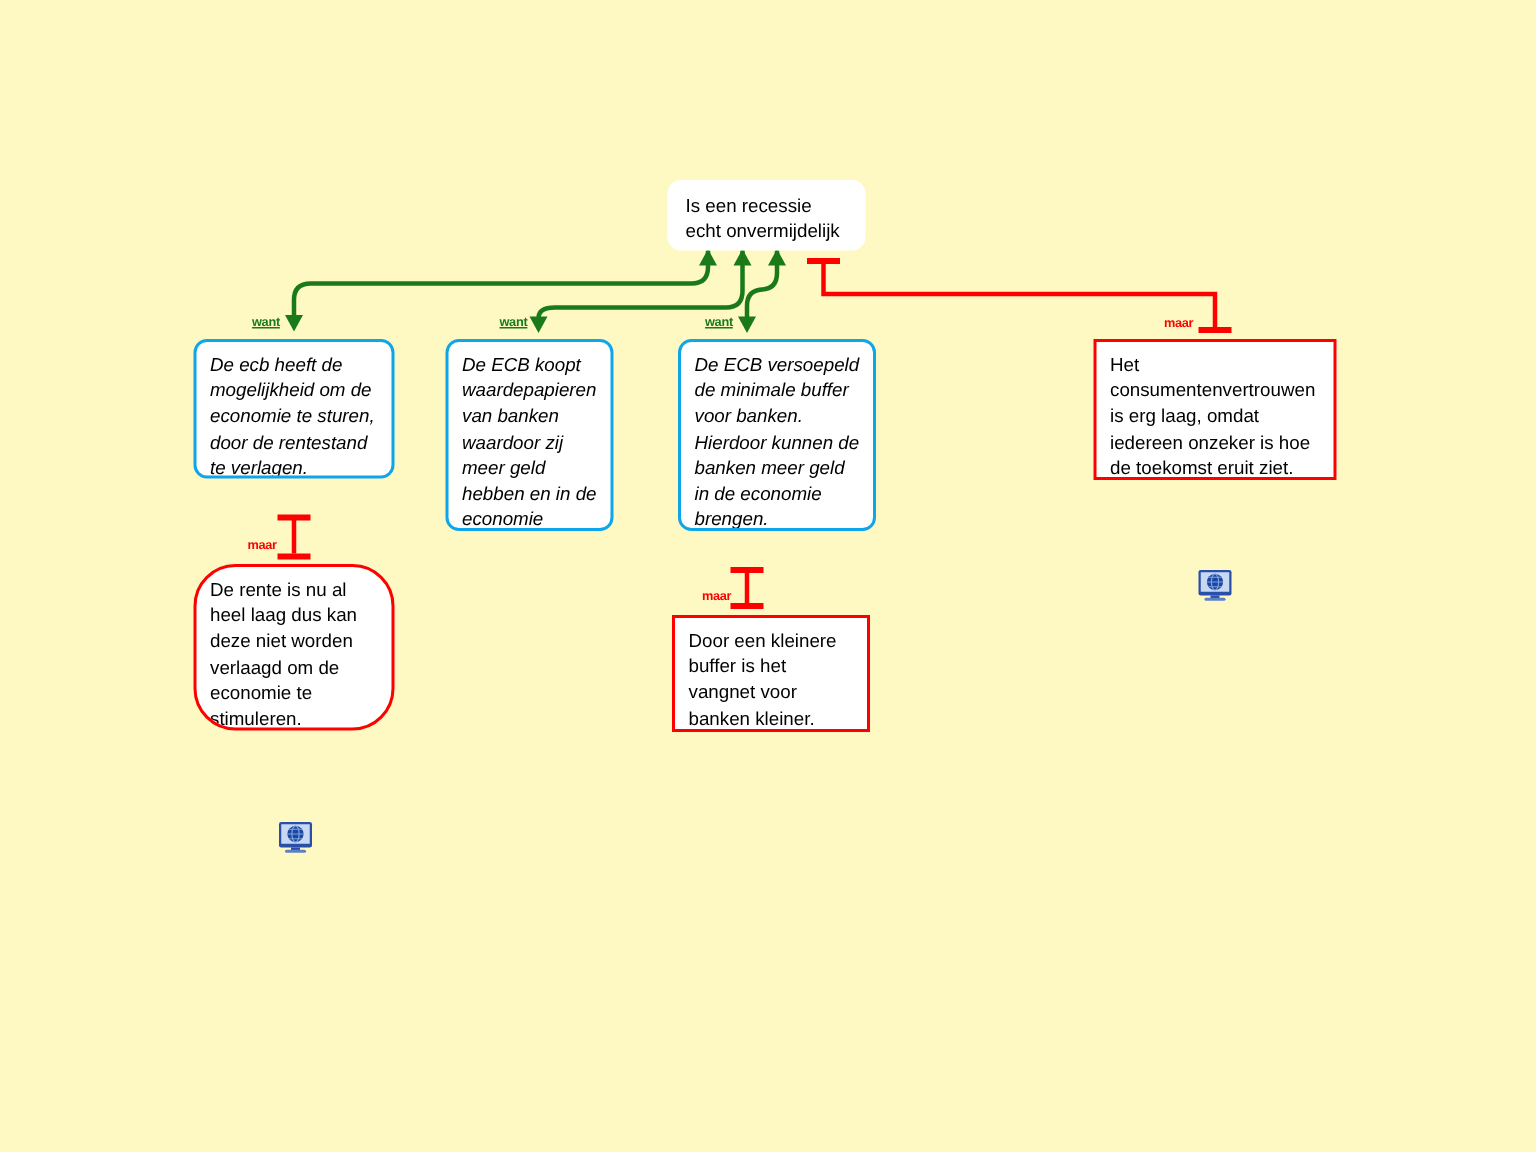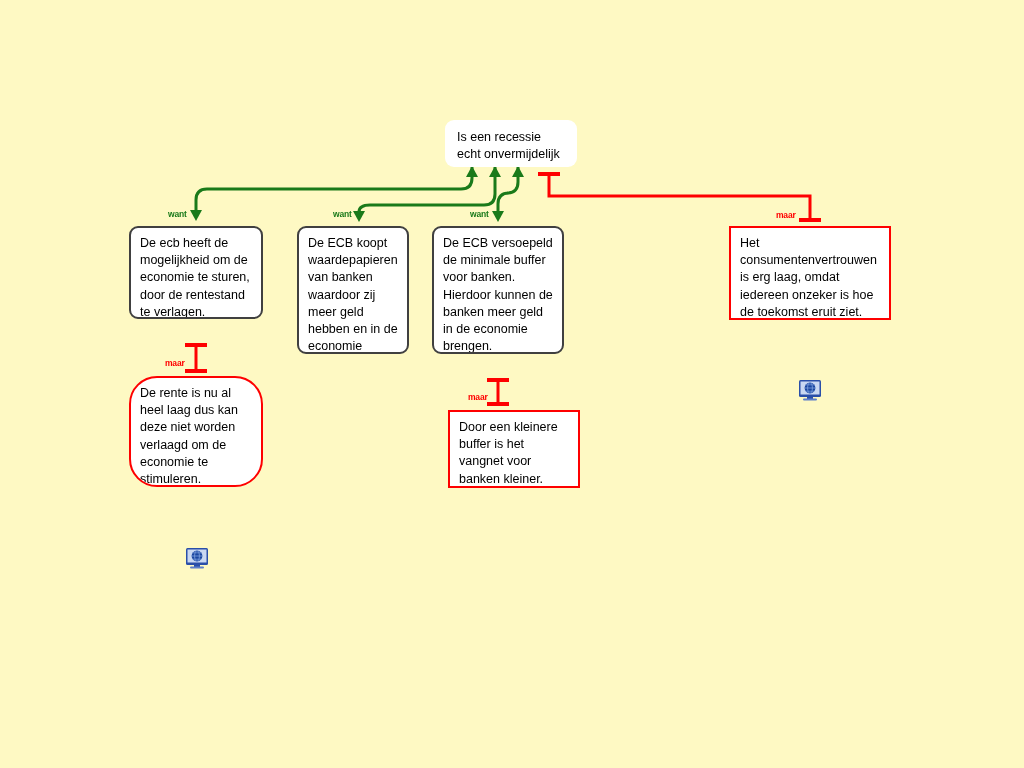--- a/index.html
+++ b/index.html
@@ -34,36 +34,37 @@
     padding: 7px 9px 6px 9px;
     white-space: pre-line;
     overflow: hidden;
   }
   .node.root {
     border-radius: 9px;
     border: none;
     padding: 9px 12px;
   }
   .node.green {
-    border: 2px solid #404040;
+    border: 2px solid #0ea5e9;
     border-radius: 9px;
+    font-style: italic;
   }
   .node.red {
     border: 2px solid #fe0000;
     border-radius: 0px;
   }
   .edge-label {
     position: absolute;
     font-family: "Liberation Sans", sans-serif;
     font-size: 8.5px;
     font-weight: bold;
     letter-spacing: -0.2px;
     white-space: nowrap;
   }
-  .edge-label.want { color: #1a7a1a; }
+  .edge-label.want { color: #1a7a1a; text-decoration: underline; }
   .edge-label.maar { color: #fe0000; }
   .desk-icon {
     position: absolute;
     width: 24px;
     height: 22px;
   }
 </style>
 </head>
 <body>
 
@@ -113,21 +114,21 @@
     </g>
   </svg>
 
   <div class="node root" style="left:445px; top:120px; width:132px; height:47px;">Is een recessie
 echt onvermijdelijk</div>
 
   <div class="node green" style="left:129px; top:226px; width:134px; height:93px;">De ecb heeft de mogelijkheid om de economie te sturen, door de rentestand te verlagen.</div>
 
   <div class="node green" style="left:297px; top:226px; width:112px; height:128px;">De ECB koopt waardepapieren van banken waardoor zij meer geld hebben en in de economie kunnen stoppen.</div>
 
-  <div class="node green" style="left:432px; top:226px; width:132px; height:128px;">De ECB versoepeld de minimale buffer voor banken. Hierdoor kunnen de banken meer geld in de economie brengen.</div>
+  <div class="node green" style="left:452px; top:226px; width:132px; height:128px;">De ECB versoepeld de minimale buffer voor banken. Hierdoor kunnen de banken meer geld in de economie brengen.</div>
 
   <div class="node red" style="left:729px; top:226px; width:162px; height:94px;">Het consumentenvertrouwen is erg laag, omdat iedereen onzeker is hoe de toekomst eruit ziet.</div>
 
   <div class="node red" style="left:129px; top:376px; width:134px; height:111px;border-radius:28px;">De rente is nu al heel laag dus kan deze niet worden verlaagd om de economie te stimuleren.</div>
 
   <div class="node red" style="left:448px; top:410px; width:132px; height:78px;">Door een kleinere buffer is het vangnet voor banken kleiner.</div>
 
   <div class="edge-label want" style="left:168px; top:209px;">want</div>
   <div class="edge-label want" style="left:333px; top:209px;">want</div>
   <div class="edge-label want" style="left:470px; top:209px;">want</div>

